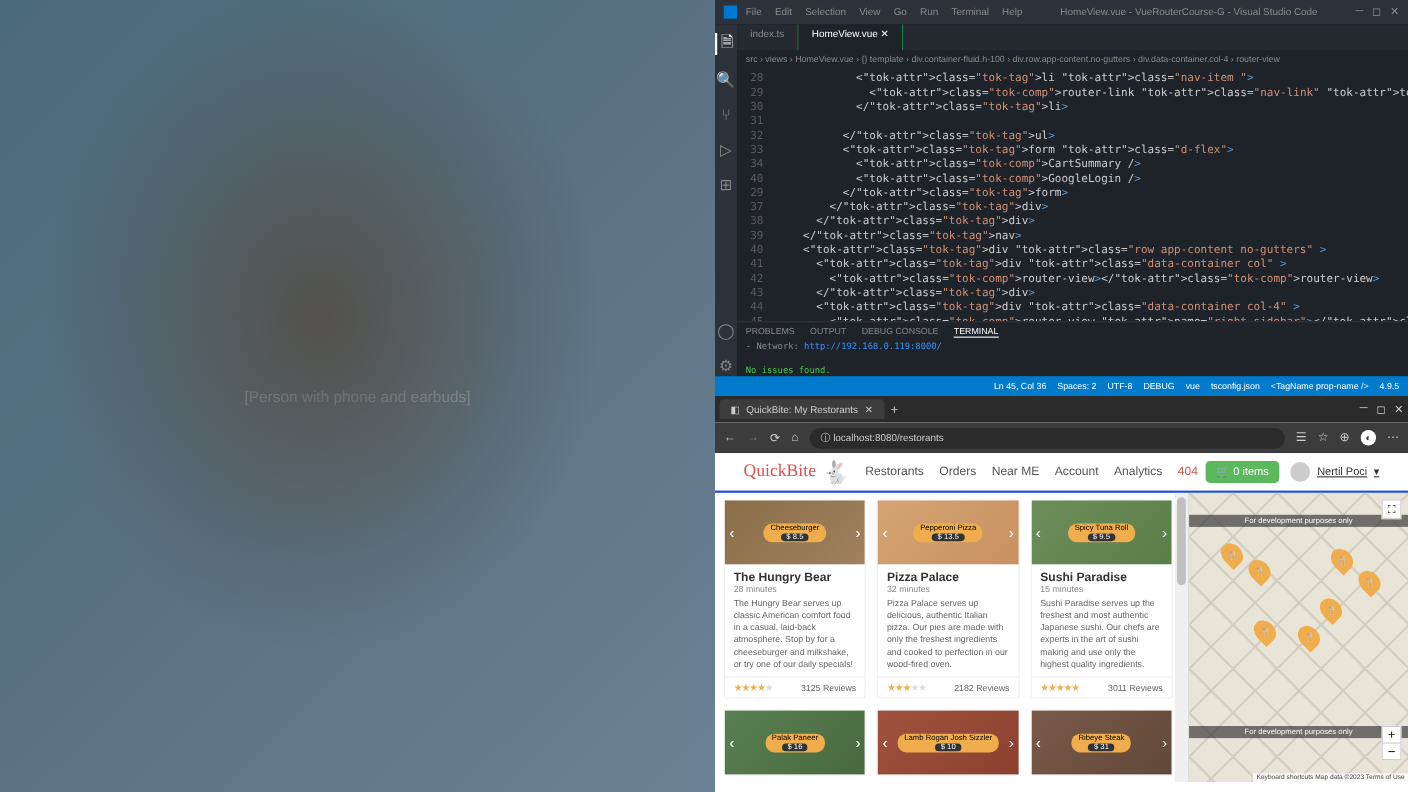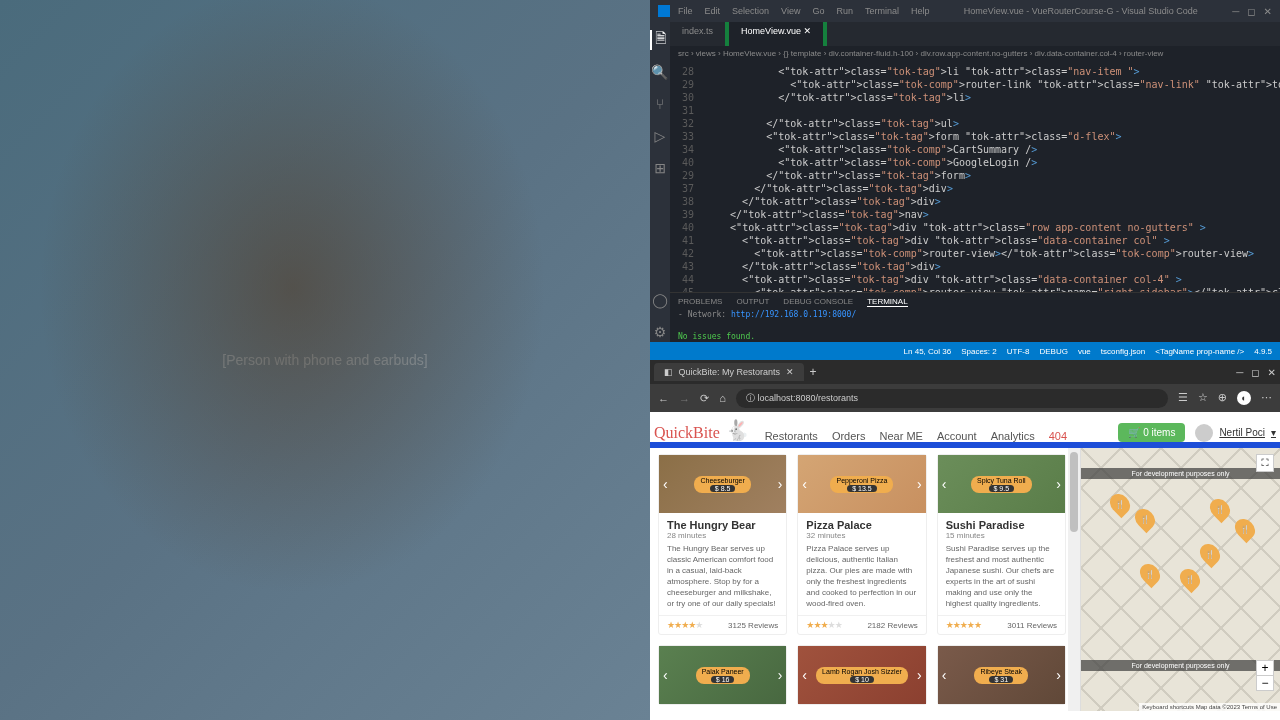--- a/index.html
+++ b/index.html
@@ -14,21 +14,21 @@
 .vs-menu { display: flex; gap: 12px; }
 .vs-title-center { flex: 1; text-align: center; }
 .vs-win-controls { display: flex; gap: 8px; font-size: 10px; }
 .vs-body { flex: 1; display: flex; overflow: hidden; }
 .vs-activity { width: 40px; background: #2c313a; display: flex; flex-direction: column; align-items: center; padding-top: 8px; gap: 12px; }
 .vs-activity-icon { width: 20px; height: 20px; color: #858585; display: flex; align-items: center; justify-content: center; font-size: 14px; }
 .vs-activity-icon.active { color: #fff; border-left: 2px solid #fff; }
 .vs-sidebar { width: 150px; background: #252930; font-size: 9px; overflow-y: auto; }
 .vs-editor { flex: 1; display: flex; flex-direction: column; background: #1e2229; }
 .vs-tabs { height: 24px; background: #252930; display: flex; font-size: 9px; }
-.vs-tab { padding: 4px 12px; color: #8b8b8b; border-right: 4px solid #15803d; }
+.vs-tab { padding: 4px 12px; color: #8b8b8b; border-right: 1px solid #15803d; }
 .vs-tab.active { background: #1e2229; color: #fff; }
 .vs-breadcrumb { padding: 3px 8px; font-size: 8px; color: #8b8b8b; background: #1e2229; white-space: nowrap; overflow: hidden; }
 .vs-code-area { flex: 1; padding: 4px 0; font-family: Consolas, monospace; font-size: 10px; line-height: 13px; overflow: hidden; }
 .vs-code-line { display: flex; }
 .vs-gutter { width: 36px; text-align: right; padding-right: 12px; color: #5a5a5a; }
 .vs-code { flex: 1; white-space: pre; }
 .tok-tag { color: #569cd6; }
 .tok-str { color: #ce9178; }
 .vs-terminal { height: 50px; background: #1e2229; border-top: 1px solid #333; font-size: 9px; padding: 2px 8px; }
 .vs-term-tabs { display: flex; gap: 14px; color: #888; font-size: 8px; padding: 2px 0; }
@@ -38,21 +38,21 @@
 .vs-term-green { color: #4ec94e; }
 .vs-status { height: 18px; background: #007acc; color: #fff; display: flex; align-items: center; justify-content: flex-end; padding: 0 8px; font-size: 8px; gap: 10px; }
 .browser { height: 360px; background: #fff; display: flex; flex-direction: column; }
 .br-titlebar { height: 24px; background: #2b2b2b; display: flex; align-items: center; padding: 0 4px; }
 .br-tab { background: #3c3c3c; color: #ccc; font-size: 9px; padding: 4px 10px; border-radius: 4px 4px 0 0; display: flex; align-items: center; gap: 6px; }
 .br-addr { height: 28px; background: #3c3c3c; display: flex; align-items: center; padding: 0 8px; gap: 10px; }
 .br-addr-btn { color: #ccc; font-size: 11px; }
 .br-url { flex: 1; background: #2b2b2b; border-radius: 12px; padding: 3px 10px; color: #ccc; font-size: 9px; }
 .br-right-icons { display: flex; gap: 10px; color: #ccc; font-size: 11px; }
 .br-content { flex: 1; background: #fff; display: flex; flex-direction: column; overflow: hidden; }
-.app-header { height: 36px; display: flex; align-items: flex-end; padding: 0 4px; border-bottom: 6px solid #1d4ed8; font-size: 11px; }
+.app-header { height: 36px; display: flex; align-items: center; padding: 0 26px; border-bottom: 2px solid #1d4ed8; font-size: 11px; }
 .app-logo { color: #d9534f; font-size: 16px; font-weight: 500; font-family: 'Segoe Script', cursive; margin-right: 6px; }
 .app-logo-icon { color: #f0ad4e; font-size: 20px; margin-right: 14px; }
 .app-nav { display: flex; gap: 14px; color: #555; }
 .app-nav-404 { color: #d9534f; }
 .app-header-right { margin-left: auto; display: flex; align-items: center; gap: 10px; }
 .app-cart { background: #5cb85c; color: #fff; padding: 4px 10px; border-radius: 4px; font-size: 10px; }
 .app-user { display: flex; align-items: center; gap: 6px; color: #333; font-size: 10px; text-decoration: underline; }
 .app-avatar { width: 18px; height: 18px; border-radius: 50%; background: #ccc; }
 .app-main { flex: 1; display: flex; overflow: hidden; }
 .app-listings { flex: 1; padding: 6px 2px 6px 8px; display: grid; grid-template-columns: repeat(3, 1fr); gap: 10px; overflow-y: auto; }

